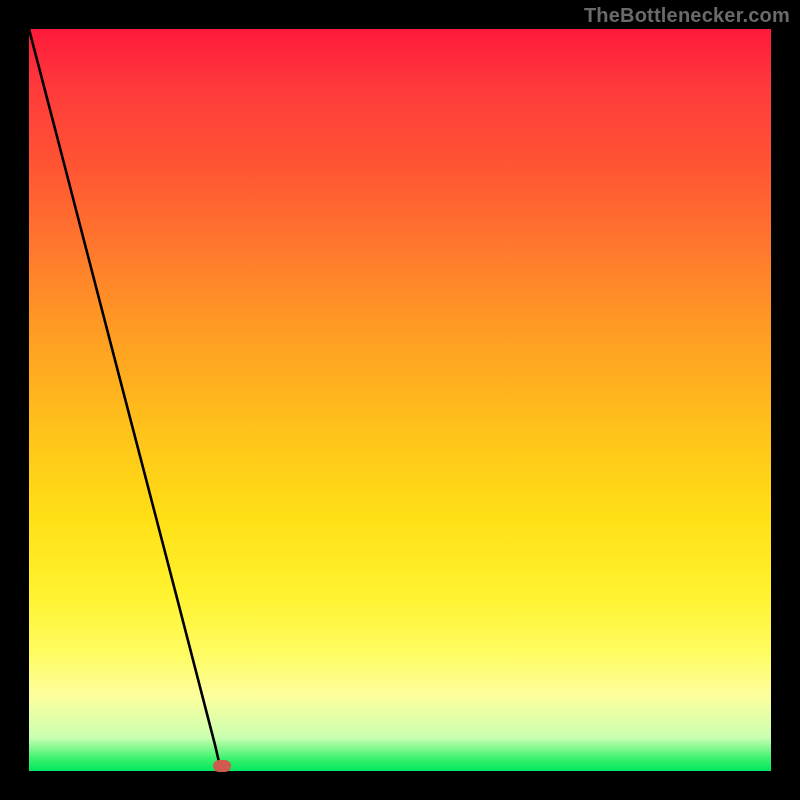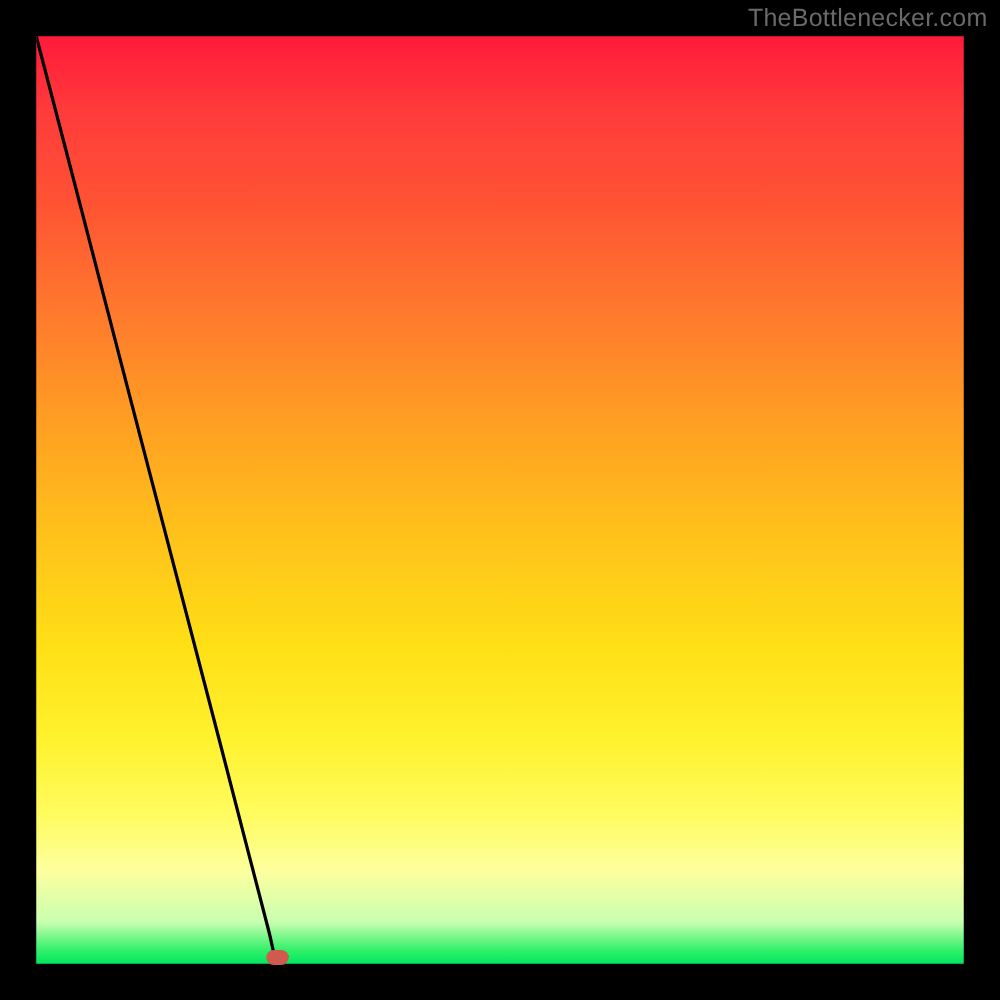--- a/index.html
+++ b/index.html
@@ -40,21 +40,21 @@
       #34f06a 98.5%,
       #00e85f 100%
     );
   }
   .attribution {
     position: absolute;
     top: 4px;
     right: 10px;
     color: #6a6a6a;
     font-size: 20px;
-    font-weight: 400;
+    font-weight: 700;
     letter-spacing: 0.2px;
   }
   svg.curve {
     position: absolute;
     left: 0;
     top: 0;
   }
   .marker {
     position: absolute;
     width: 18px;

